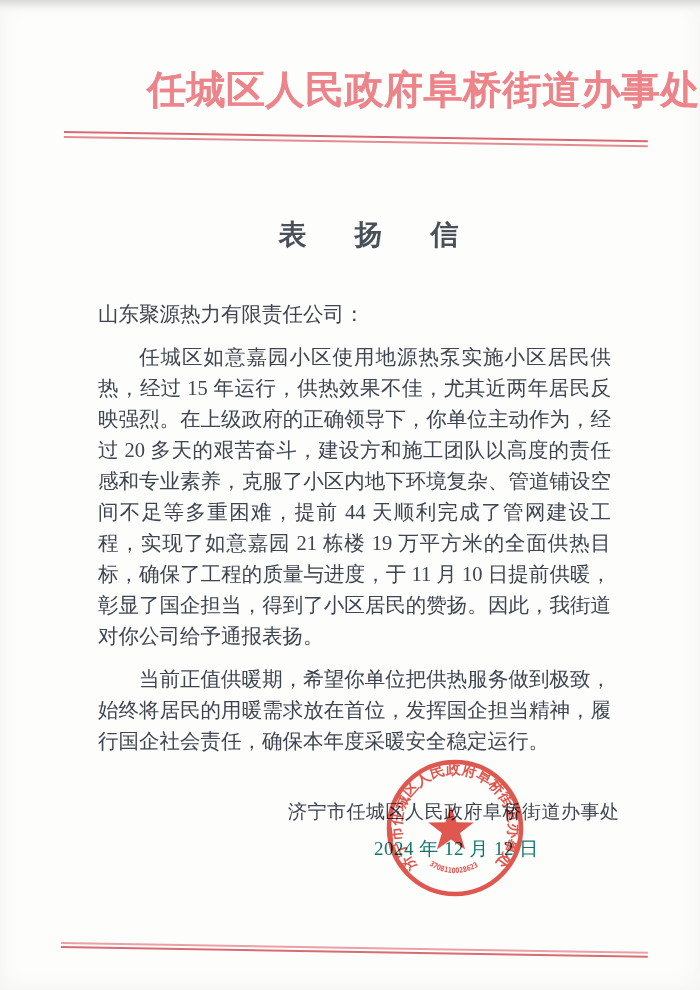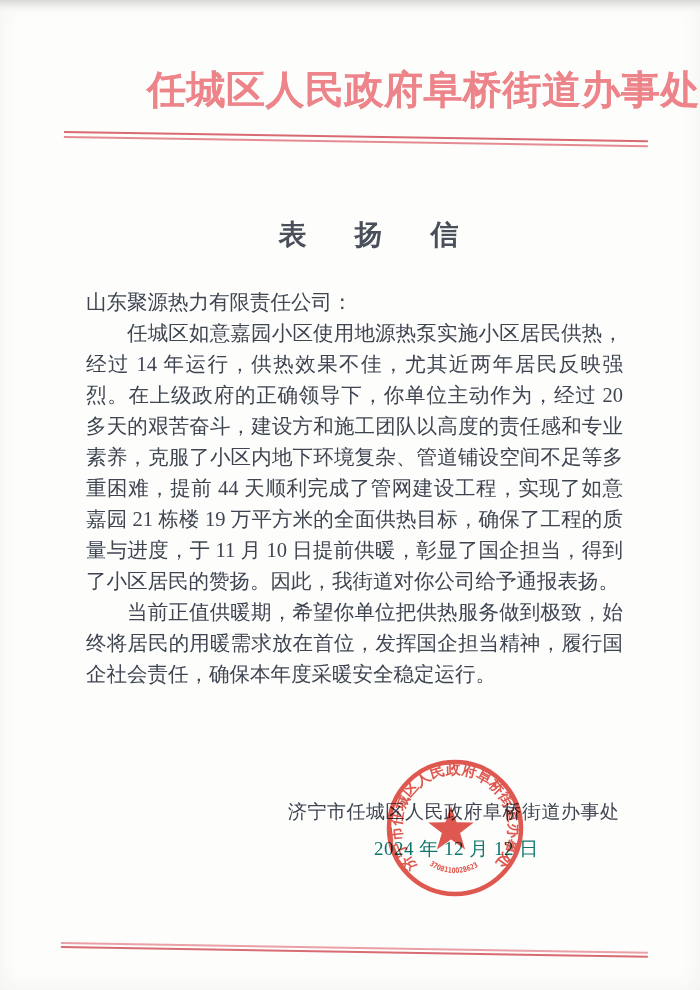--- a/index.html
+++ b/index.html
@@ -31,21 +31,21 @@
     position:absolute;top:216px;left:0;right:0;
     display:flex;justify-content:center;gap:47px;
     transform:translateX(19px);
     font-size:28px;font-weight:bold;color:#49505a;letter-spacing:1px;
   }
   .body-block{
     position:absolute;top:287px;left:86px;width:537px;
     font-size:20.5px;line-height:31px;color:#3e4551;
     text-align:justify;
   }
-  .body-block p{margin:0;}
+  .body-block p{margin:12px;}
   .body-block .para{text-indent:2em;}
   .signature{
     position:absolute;top:799px;left:288px;
     font-size:19px;color:#3e4551;letter-spacing:0.5px;white-space:nowrap;
   }
   .sign-date{
     position:absolute;top:836px;left:374px;
     font-size:19px;color:#0f766e;letter-spacing:0.5px;white-space:nowrap;
   }
   .seal{
@@ -68,21 +68,21 @@
   </div>
 
   <div class="doc-title">
     <span>表</span>
     <span>扬</span>
     <span>信</span>
   </div>
 
   <div class="body-block">
     <p class="salutation">山东聚源热力有限责任公司：</p>
-    <p class="para">任城区如意嘉园小区使用地源热泵实施小区居民供热，经过 14 年运行，供热效果不佳，尤其近两年居民反映强烈。在上级政府的正确领导下，你单位主动作为，经过 20 多天的艰苦奋斗，建设方和施工团队以高度的责任感和专业素养，克服了小区内地下环境复杂、管道铺设空间不足等多重困难，提前 44 天顺利完成了管网建设工程，实现了如意嘉园 21 栋楼 19 万平方米的全面供热目标，确保了工程的质量与进度，于 11 月 10 日提前供暖，彰显了国企担当，得到了小区居民的赞扬。因此，我街道对你公司给予通报表扬。</p>
+    <p class="para">任城区如意嘉园小区使用地源热泵实施小区居民供热，经过 15 年运行，供热效果不佳，尤其近两年居民反映强烈。在上级政府的正确领导下，你单位主动作为，经过 20 多天的艰苦奋斗，建设方和施工团队以高度的责任感和专业素养，克服了小区内地下环境复杂、管道铺设空间不足等多重困难，提前 44 天顺利完成了管网建设工程，实现了如意嘉园 21 栋楼 19 万平方米的全面供热目标，确保了工程的质量与进度，于 11 月 10 日提前供暖，彰显了国企担当，得到了小区居民的赞扬。因此，我街道对你公司给予通报表扬。</p>
     <p class="para">当前正值供暖期，希望你单位把供热服务做到极致，始终将居民的用暖需求放在首位，发挥国企担当精神，履行国企社会责任，确保本年度采暖安全稳定运行。</p>
   </div>
 
   <div class="signature">济宁市任城区人民政府阜桥街道办事处</div>
 
   <div class="sign-date">2024 年 12 月 12 日</div>
 
   <svg class="seal" viewBox="0 0 150 150">
     <circle cx="75" cy="75" r="66" fill="none" stroke="#dd4238" stroke-width="4.5"></circle>
     <defs>

